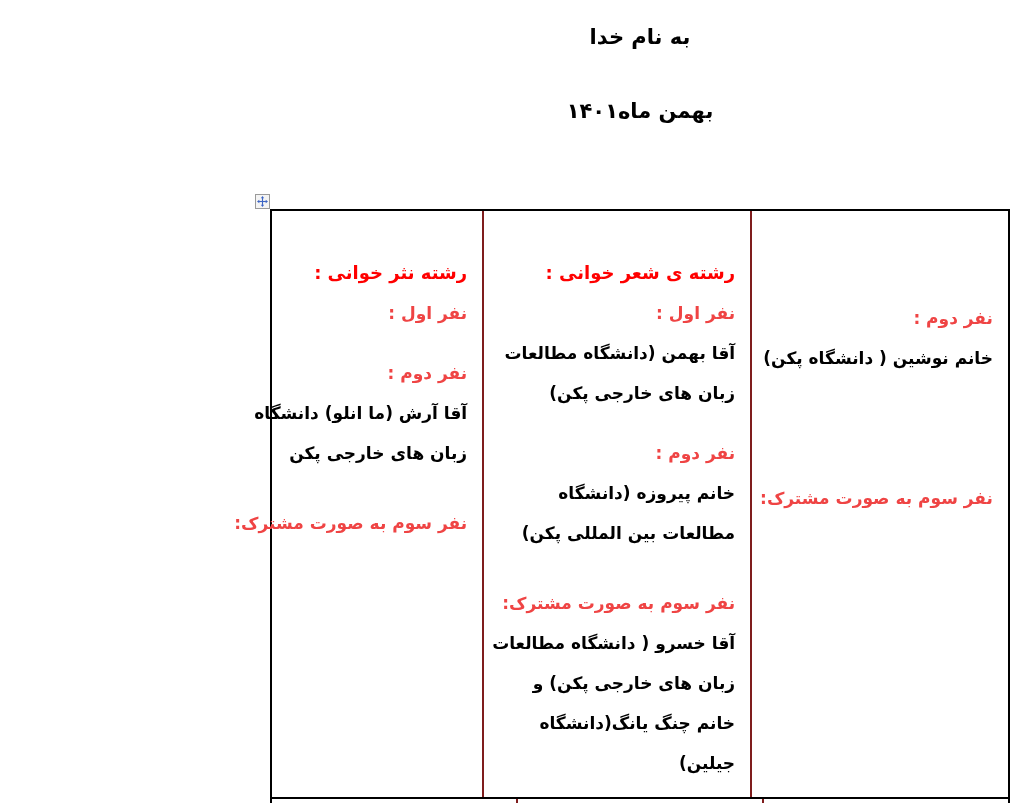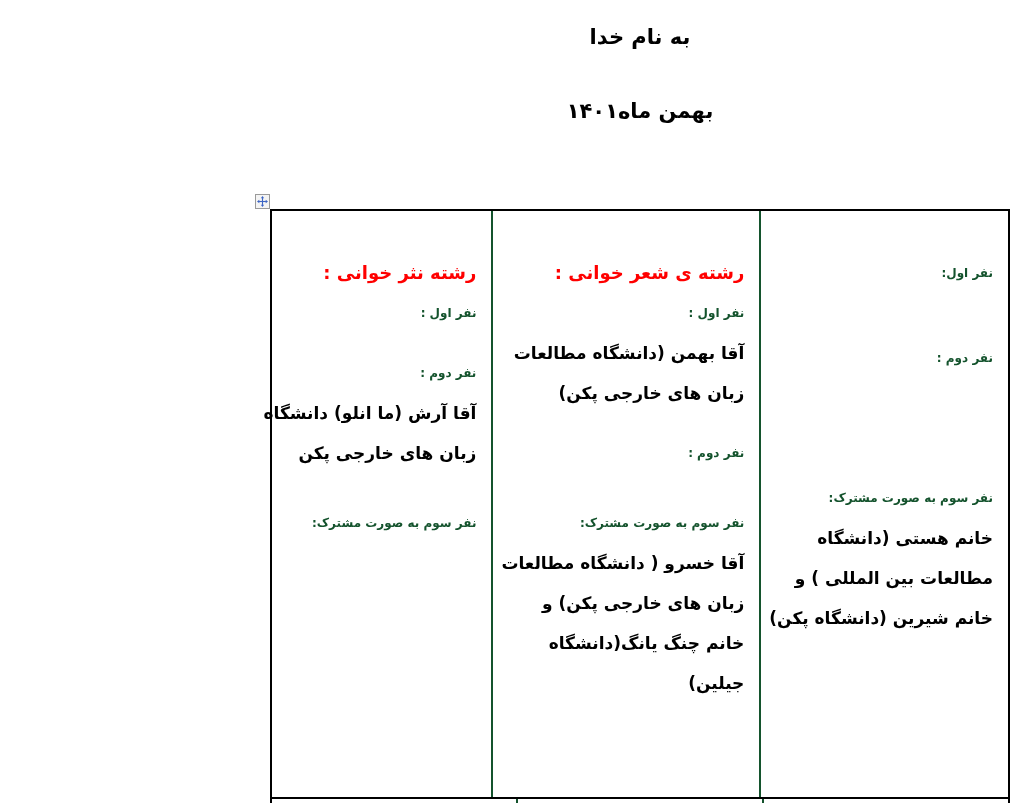--- a/index.html
+++ b/index.html
@@ -49,33 +49,33 @@
   }
   .row { display:flex; }
   .row-main { height:586px; }
   .row-next { height:30px; border-top:2px solid #000000; }
   .cell {
     flex:1 1 0;
     padding:42px 15px 0 8px;
     overflow:visible;
   }
   .cell + .cell { border-left:0; }
-  .cell:not(:last-child) { border-left:2px solid #14532d; }
+  .cell:not(:last-child) { border-left:2px solid #7f1d1d; }
   .row-next .cell { padding:0 15px; }
 
   .hdr {
     color:#ff0000;
     font-size:18px;
     line-height:40px;
     white-space:nowrap;
     text-align:right;
   }
   .rank-label {
-    color:#14532d;
-    font-size:12px;
+    color:#ef4444;
+    font-size:17px;
     line-height:40px;
     white-space:nowrap;
     text-align:right;
   }
   .winner-text {
     color:#000000;
     font-size:17px;
     line-height:40px;
     white-space:pre;
     text-align:right;
@@ -117,42 +117,41 @@
         </g>
       </svg>
     </span>
   </div>
 
   <div class="tbl">
     <div class="row row-main">
 
       <div class="cell c0">
         <div class="sec sec1">
-          <div class="rank-label">نفر اول:</div>
         </div>
         <div class="sec sec2">
           <div class="rank-label">نفر دوم :</div>
+          <div class="winner-text">خانم نوشین ( دانشگاه پکن)</div>
         </div>
         <div class="sec sec3">
           <div class="rank-label">نفر سوم به صورت مشترک:</div>
-          <div class="winner-text">خانم هستی (دانشگاه
-مطالعات بین المللی ) و
-خانم شیرین (دانشگاه پکن)</div>
         </div>
       </div>
 
       <div class="cell c1">
         <div class="hdr">رشته ی شعر خوانی :</div>
         <div class="sec sec1">
           <div class="rank-label">نفر اول :</div>
           <div class="winner-text">آقا بهمن (دانشگاه مطالعات
 زبان های خارجی پکن)</div>
         </div>
         <div class="sec sec2">
           <div class="rank-label">نفر دوم :</div>
+          <div class="winner-text">خانم پیروزه (دانشگاه
+مطالعات بین المللی پکن)</div>
         </div>
         <div class="sec sec3">
           <div class="rank-label">نفر سوم به صورت مشترک:</div>
           <div class="winner-text">آقا خسرو ( دانشگاه مطالعات
 زبان های خارجی پکن) و
 خانم چنگ یانگ(دانشگاه
 جیلین)</div>
         </div>
       </div>
 

